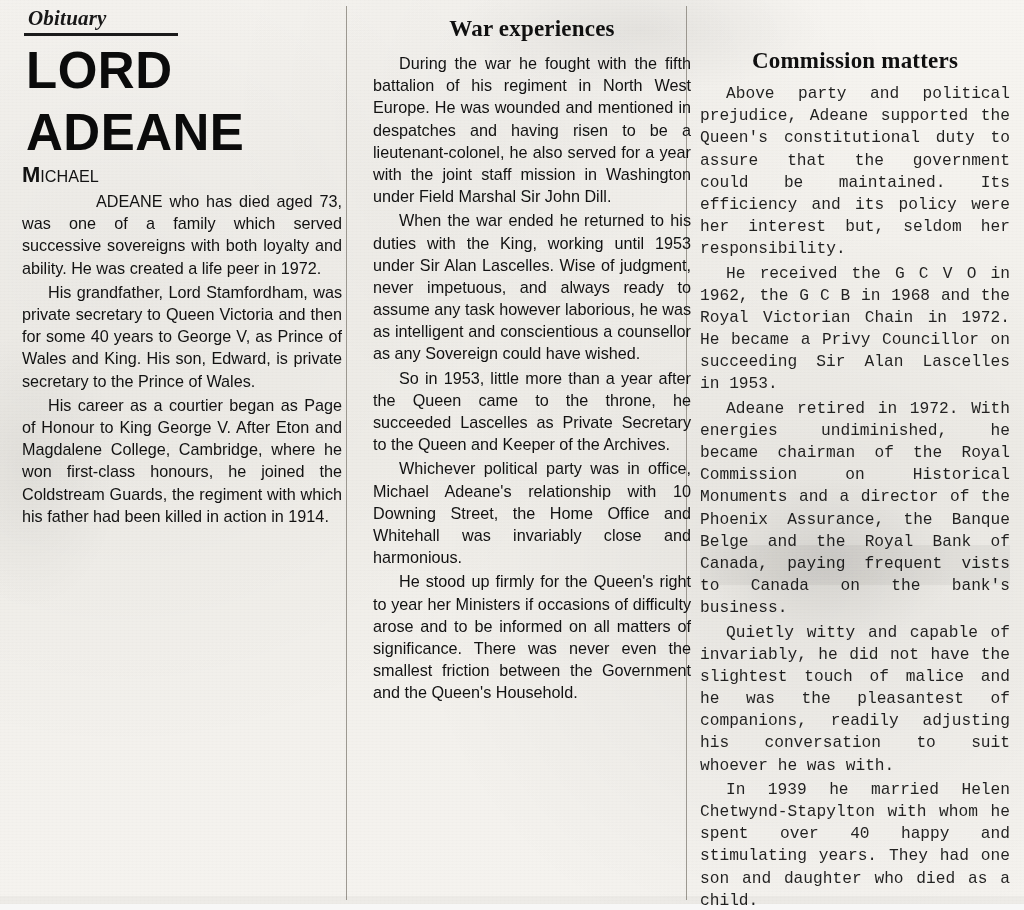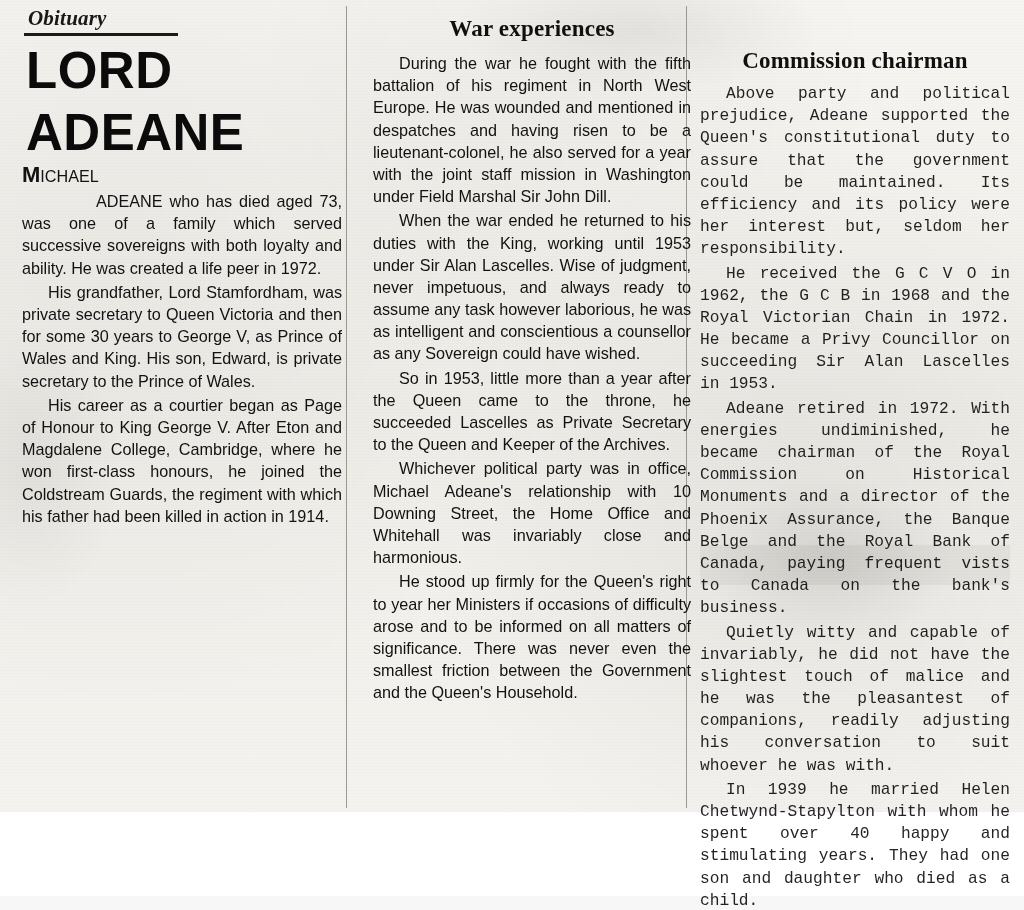--- a/index.html
+++ b/index.html
@@ -11,21 +11,21 @@
     width: 1024px;
     height: 910px;
     overflow: hidden;
     font-family: "Liberation Serif", serif;
     color: #111;
   }
 
   #page {
     position: relative;
     width: 1024px;
-    height: 812px;
+    height: 904px;
     background: #f2f0ec;
     background-image:
       radial-gradient(circle at 12% 30%, rgba(0,0,0,0.035) 0%, rgba(0,0,0,0) 45%),
       radial-gradient(circle at 78% 64%, rgba(0,0,0,0.05) 0%, rgba(0,0,0,0) 40%),
       radial-gradient(circle at 55% 12%, rgba(0,0,0,0.03) 0%, rgba(0,0,0,0) 35%),
       linear-gradient(180deg, #f5f3ef 0%, #eeece7 50%, #f3f1ed 100%);
     filter: contrast(1.02);
   }
 
   
@@ -159,38 +159,38 @@
     <div class="kicker">Obituary</div>
     <div class="kicker-rule"></div>
 
     <div class="headline">
       <span>LORD</span>
       <span class="l2">ADEANE</span>
     </div>
 
     <div class="body-col">
       <p class="first"><span class="dropcap">M</span><span><span>ICHAEL</span><br><span class="lead-indent"></span><span>ADEANE who has died aged 73, was one of a family which served successive sovereigns with both loyalty and ability. He was created a life peer in 1972.</span></span></p>
-      <p>His grandfather, Lord Stamfordham, was private secretary to Queen Victoria and then for some 30 years to George V, as Prince of Wales and King. His son, Edward, is private secretary to the Prince of Wales.</p>
+      <p>His grandfather, Lord Stamfordham, was private secretary to Queen Victoria and then for some 40 years to George V, as Prince of Wales and King. His son, Edward, is private secretary to the Prince of Wales.</p>
       <p>His career as a courtier began as Page of Honour to King George V. After Eton and Magdalene College, Cambridge, where he won first-class honours, he joined the Coldstream Guards, the regiment with which his father had been killed in action in 1914.</p>
     </div>
   </div>
 
   <div class="col" id="col2">
     <div class="sechead">War experiences</div>
     <div class="body-col">
       <p>During the war he fought with the fifth battalion of his regiment in North West Europe. He was wounded and mentioned in despatches and having risen to be a lieutenant-colonel, he also served for a year with the joint staff mission in Washington under Field Marshal Sir John Dill.</p>
       <p>When the war ended he returned to his duties with the King, working until 1953 under Sir Alan Lascelles. Wise of judgment, never impetuous, and always ready to assume any task however laborious, he was as intelligent and conscientious a counsellor as any Sovereign could have wished.</p>
       <p>So in 1953, little more than a year after the Queen came to the throne, he succeeded Lascelles as Private Secretary to the Queen and Keeper of the Archives.</p>
       <p>Whichever political party was in office, Michael Adeane's relationship with 10 Downing Street, the Home Office and Whitehall was invariably close and harmonious.</p>
       <p>He stood up firmly for the Queen's right to year her Ministers if occasions of difficulty arose and to be informed on all matters of significance. There was never even the smallest friction between the Government and the Queen's Household.</p>
     </div>
   </div>
 
   <div class="col" id="col3">
-    <div class="sechead">Commission chairman</div>
+    <div class="sechead">Commission matters</div>
     <div class="body-col faded">
       <p>Above party and political prejudice, Adeane supported the Queen's constitutional duty to assure that the government could be maintained. Its efficiency and its policy were her interest but, seldom her responsibility.</p>
       <p>He received the G C V O in 1962, the G C B in 1968 and the Royal Victorian Chain in 1972. He became a Privy Councillor on succeeding Sir Alan Lascelles in 1953.</p>
       <p>Adeane retired in 1972. With energies undiminished, he became chairman of the Royal Commission on Historical Monuments and a director of the Phoenix Assurance, the Banque Belge and the Royal Bank of Canada, paying frequent vists to Canada on the bank's business.</p>
       <p>Quietly witty and capable of invariably, he did not have the slightest touch of malice and he was the pleasantest of companions, readily adjusting his conversation to suit whoever he was with.</p>
       <p>In 1939 he married Helen Chetwynd-Stapylton with whom he spent over 40 happy and stimulating years. They had one son and daughter who died as a child.</p>
     </div>
   </div>
 
   <div class="band" style="left:700px; top:545px; width:310px; height:40px;"></div>

